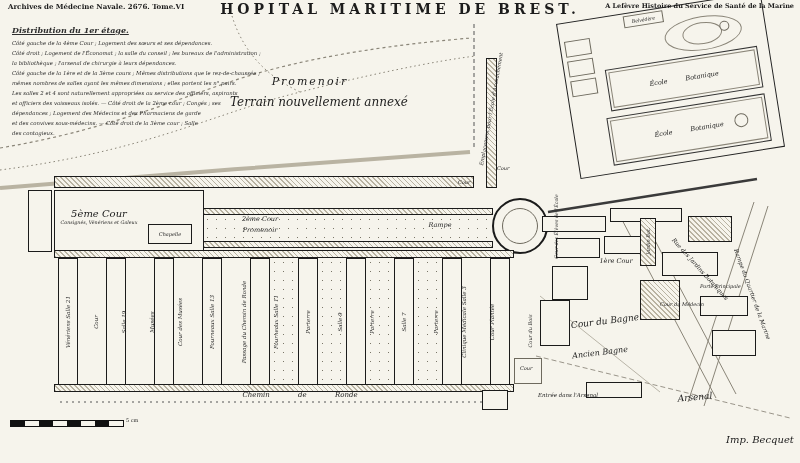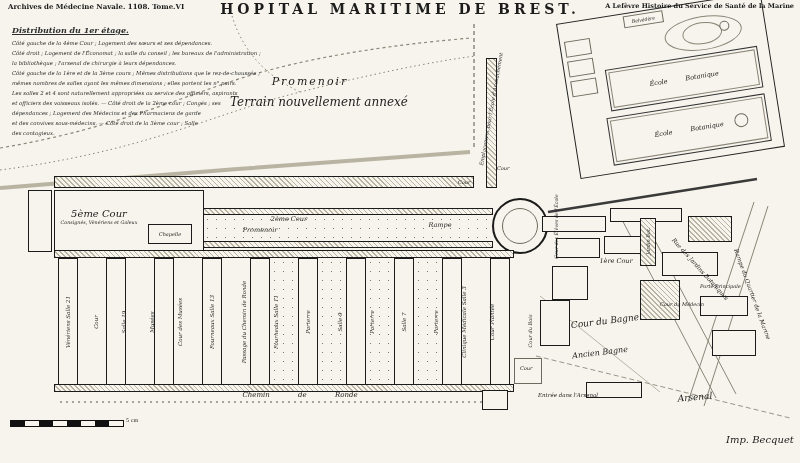--- a/index.html
+++ b/index.html
@@ -40,21 +40,21 @@
     <line x1="548" y1="212" x2="757" y2="179" stroke="#3a3a3a" stroke-width="2.5"></line>
     <line x1="620" y1="216" x2="716" y2="398" stroke="#8a8578" stroke-width="1"></line>
     <line x1="640" y1="212" x2="736" y2="394" stroke="#8a8578" stroke-width="1"></line>
     <line x1="754" y1="202" x2="688" y2="402" stroke="#8a8578" stroke-width="1"></line>
     <line x1="768" y1="206" x2="704" y2="406" stroke="#8a8578" stroke-width="1"></line>
     <line x1="536" y1="356" x2="790" y2="418" stroke="#9a958a" stroke-width="1" stroke-dasharray="5 3"></line>
     <line x1="540" y1="296" x2="660" y2="392" stroke="#a8a396" stroke-width="0.8"></line>
     <line x1="60" y1="402" x2="505" y2="402" stroke="#555" stroke-width="1" stroke-dasharray="2 4"></line>
   </svg>
 
-  <div class="lbl" style="left:8px;top:3px;font-size:7px;font-weight:bold;">Archives de Médecine Navale. 1108. Tome.VI</div>
+  <div class="lbl" style="left:8px;top:3px;font-size:7px;font-weight:bold;">Archives de Médecine Navale. 2676. Tome.VI</div>
   <div class="lbl ctr" style="left:0;top:1px;width:800px;font-size:14px;font-weight:bold;letter-spacing:4px;">HOPITAL MARITIME DE BREST.</div>
   <div class="lbl" style="right:6px;top:3px;font-size:6.5px;font-weight:bold;">A Lefèvre Histoire du Service de Santé de la Marine</div>
 
   <div class="notes">
     <div class="hd">Distribution du 1er étage.</div>
     <div class="ln">Côté gauche de la 4ème Cour ; Logement des sœurs et ses dépendances.</div>
     <div class="ln">Côté droit ; Logement de l'Économat ; la salle du conseil ; les bureaux de l'administration ;</div>
     <div class="ln">la bibliothèque ; l'arsenal de chirurgie à leurs dépendances.</div>
     <div class="ln">Côté gauche de la 1ère et de la 3ème cours ; Mêmes distributions que le rez-de-chaussée ;</div>
     <div class="ln">mêmes nombres de salles ayant les mêmes dimensions ; elles portent les n° pairs.</div>
@@ -96,21 +96,21 @@
   <div class="bld" style="left:54px;top:190px;width:150px;height:62px;"></div>
   <div class="bld flexc" style="left:148px;top:224px;width:44px;height:20px;">
     <span style="font-size:5px;font-style:italic;">Chapelle</span>
   </div>
   <div class="lbl it ctr" style="left:60px;top:208px;width:78px;font-size:10px;">5ème Cour</div>
   <div class="lbl it ctr" style="left:54px;top:220px;width:90px;font-size:4.8px;white-space:normal;">Consignés, Vénériens et Galeux</div>
 
   <div class="bld hatch" style="left:203px;top:208px;width:290px;height:7px;"></div>
   <div class="dots" style="position:absolute;left:203px;top:215px;width:290px;height:26px;z-index:1;"></div>
   <div class="bld hatch" style="left:203px;top:241px;width:290px;height:7px;"></div>
-  <div class="lbl it ctr" style="left:237px;top:216px;width:70px;font-size:6.5px;text-align:right;">2ème Cour</div>
+  <div class="lbl it ctr" style="left:225px;top:216px;width:70px;font-size:6.5px;">2ème Cour</div>
   <div class="lbl it ctr" style="left:225px;top:227px;width:70px;font-size:6.5px;">Promenoir</div>
   <div class="lbl it ctr" style="left:410px;top:222px;width:60px;font-size:6.5px;">Rampe</div>
 
   <div class="bld round" style="left:492px;top:198px;width:56px;height:56px;border-width:2px;"></div>
   <div class="bld round thin" style="left:502px;top:208px;width:36px;height:36px;"></div>
 
   <div class="bld hatch" style="left:54px;top:250px;width:460px;height:8px;"></div>
   <div class="bld" style="left:58px;top:258px;width:20px;height:128px;"></div>
   <div class="bld" style="left:106px;top:258px;width:20px;height:128px;"></div>
   <div class="bld" style="left:154px;top:258px;width:20px;height:128px;"></div>

